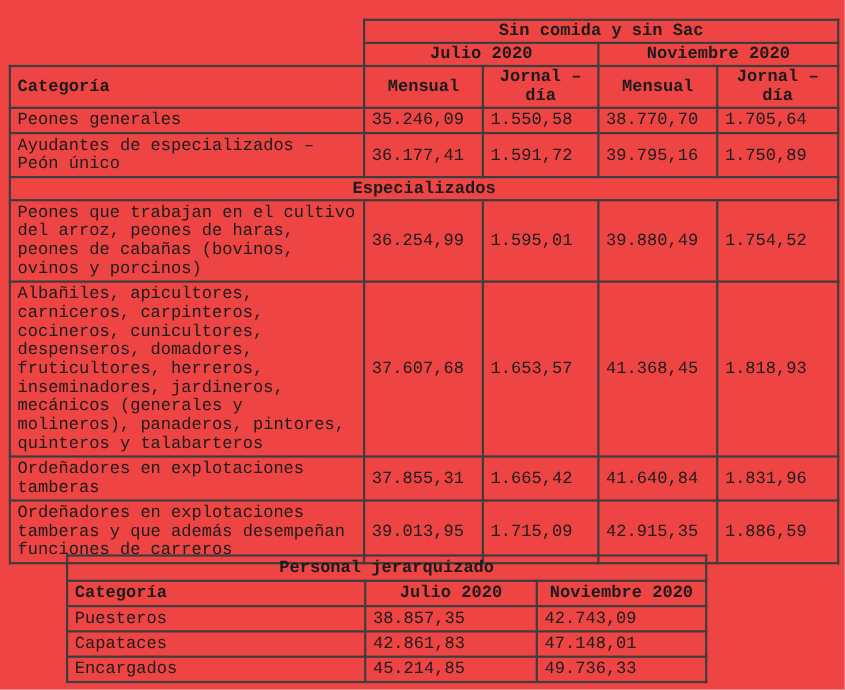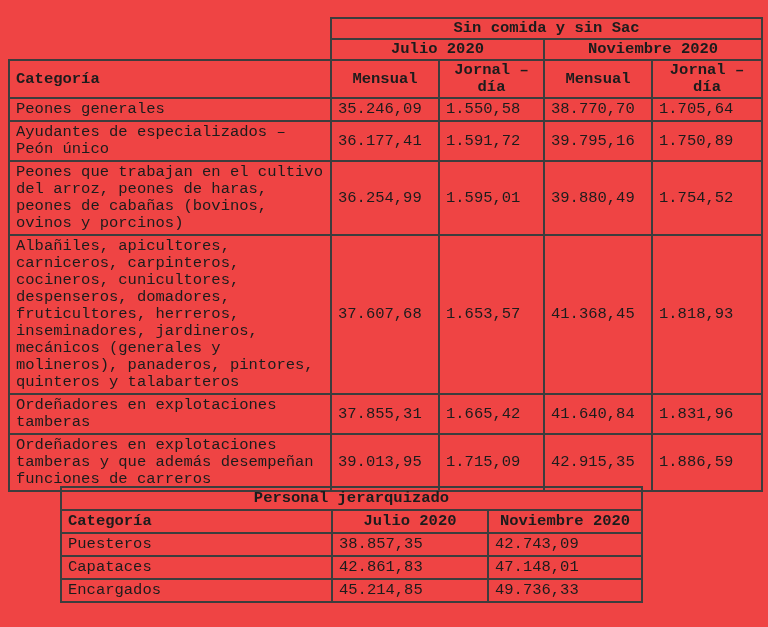--- a/index.html
+++ b/index.html
@@ -39,21 +39,21 @@
   }
   .wage-table {
     position: absolute;
     left: 8px;
     top: 17px;
     width: 753px;
   }
   .hier-table {
     position: absolute;
     left: 60px;
-    top: 486px;
+    top: 504px;
     width: 581px;
   }
   .wage-table tr.hdr th { padding: 1px 6px; }
   .section-row th { text-align: center; padding: 1px 6px; }
 </style>
 </head>
 <body>
 
 <div class="page">
 
@@ -91,20 +91,23 @@
         <td class="num">1.705,64</td>
       </tr>
       <tr>
         <td>Ayudantes de especializados – Peón único</td>
         <td class="num">36.177,41</td>
         <td class="num">1.591,72</td>
         <td class="num">39.795,16</td>
         <td class="num">1.750,89</td>
       </tr>
 
+      <tr class="section-row">
+        <th colspan="5">Especializados</th>
+      </tr>
 
       <tr>
         <td>Peones que trabajan en el cultivo del arroz, peones de haras, peones de cabañas (bovinos, ovinos y porcinos)</td>
         <td class="num">36.254,99</td>
         <td class="num">1.595,01</td>
         <td class="num">39.880,49</td>
         <td class="num">1.754,52</td>
       </tr>
       <tr>
         <td>Albañiles, apicultores, carniceros, carpinteros, cocineros, cunicultores, despenseros, domadores, fruticultores, herreros, inseminadores, jardineros, mecánicos (generales y molineros), panaderos, pintores, quinteros y talabarteros</td>

